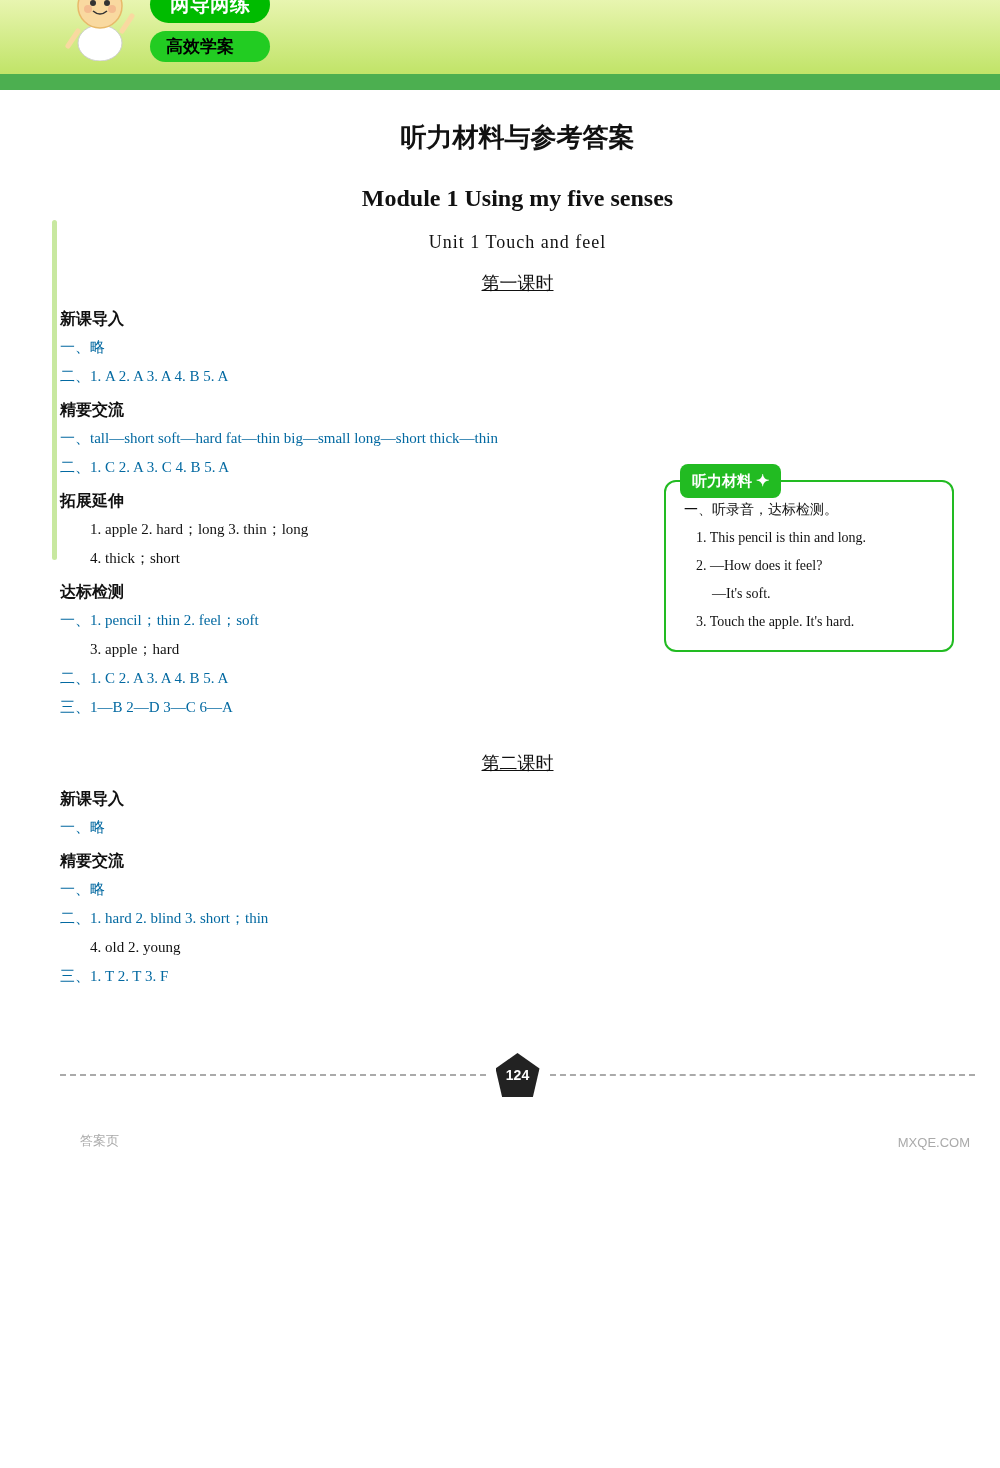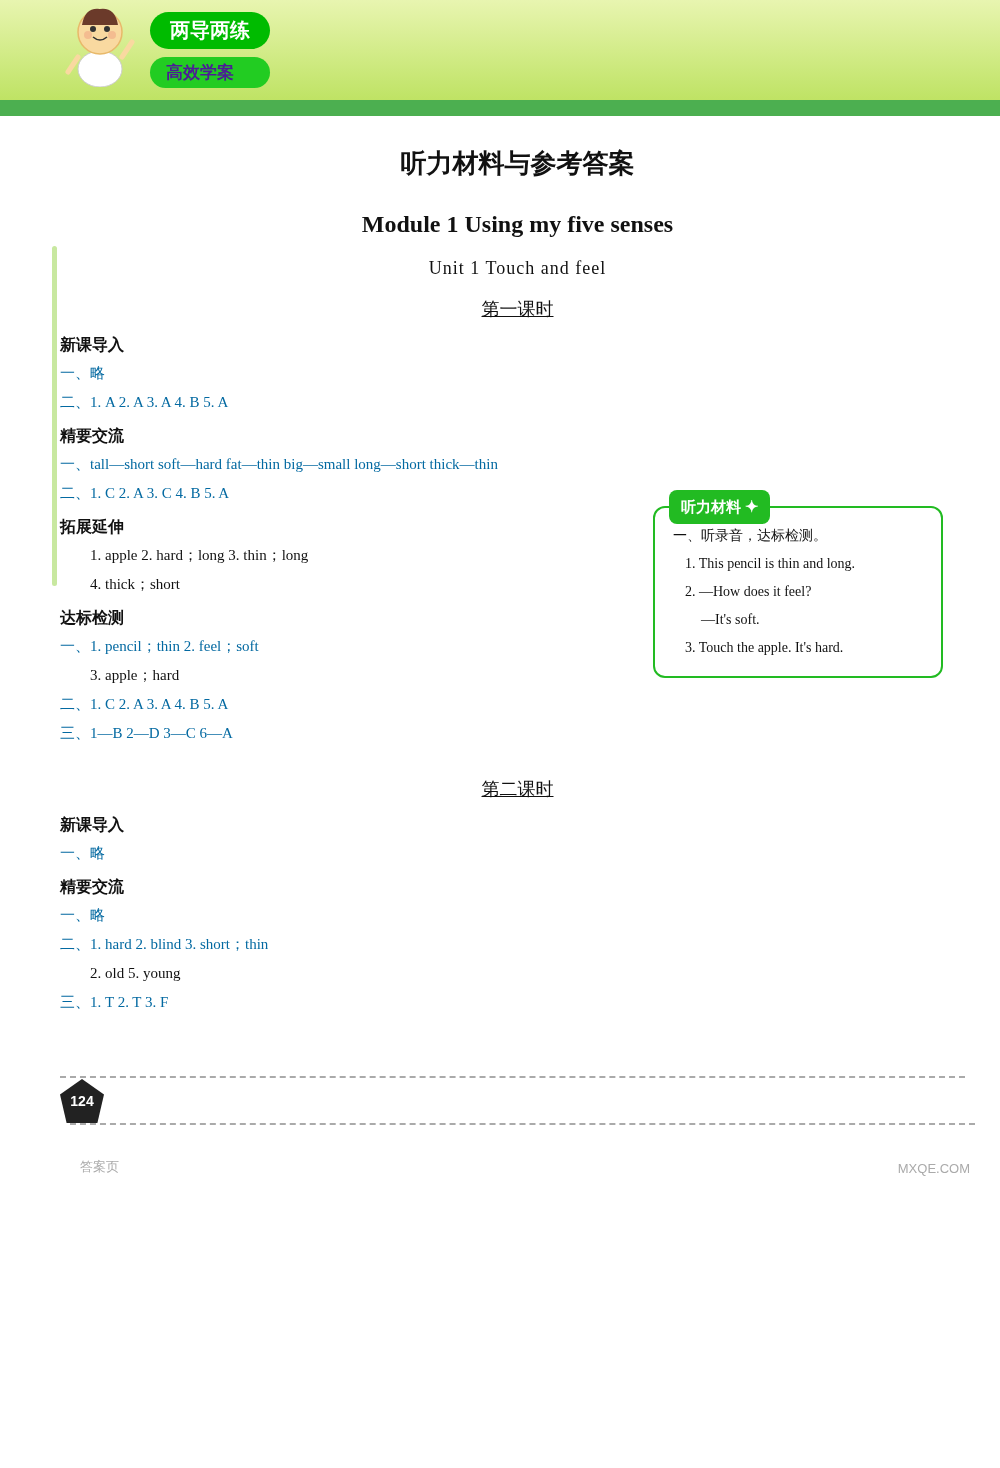--- a/index.html
+++ b/index.html
@@ -9,21 +9,21 @@
       background: #fff;
       font-family: "SimSun", "宋体", serif;
       position: relative;
       overflow-x: hidden;
     }
 
     
     .header {
       background: linear-gradient(135deg, #a8e063, #56ab2f);
       width: 100%;
-      height: 116px;
+      height: 90px;
       position: relative;
       display: flex;
       align-items: flex-end;
       padding-bottom: 8px;
     }
     .header-content {
       position: relative;
       z-index: 2;
       display: flex;
       align-items: center;
@@ -141,23 +141,23 @@
       line-height: 2;
       color: #111;
       font-family: "SimSun", serif;
     }
 
     
     .bottom-area {
       margin-top: 40px;
       position: relative;
       display: flex;
+      align-items: center;
       justify-content: center;
       height: 50px;
-      flex-direction: column;
     }
     .dashed-line-left {
       flex: 1;
       border-top: 2px dashed #aaa;
       margin-right: 10px;
     }
     .dashed-line-right {
       flex: 1;
       border-top: 2px dashed #aaa;
       margin-left: 10px;
@@ -186,21 +186,21 @@
 
         <circle cx="28" cy="38" r="4" fill="#f0a080" opacity="0.5"></circle>
         <circle cx="52" cy="38" r="4" fill="#f0a080" opacity="0.5"></circle>
 
         <line x1="18" y1="60" x2="8" y2="75" stroke="#f9d9a0" stroke-width="5" stroke-linecap="round"></line>
         <line x1="62" y1="60" x2="72" y2="45" stroke="#f9d9a0" stroke-width="5" stroke-linecap="round"></line>
       </svg>
     </div>
     <div style="display:flex;flex-direction:column;gap:8px;margin-top:20px;">
       <div style="background:#00bb00;color:#fff;font-size:20px;font-weight:bold;padding:5px 20px;border-radius:20px;font-family:'Microsoft YaHei',sans-serif;display:inline-block;">两导两练</div>
-      <div style="background:#22cc22;color:#4c1d95;font-size:17px;font-weight:bold;padding:4px 16px;border-radius:20px;font-family:'Microsoft YaHei',sans-serif;display:inline-block;">高效学案</div>
+      <div style="background:#22cc22;color:#000000;font-size:17px;font-weight:bold;padding:4px 16px;border-radius:20px;font-family:'Microsoft YaHei',sans-serif;display:inline-block;">高效学案</div>
     </div>
   </div>
   <div style="position:absolute;bottom:0;left:0;width:100%;height:16px;background:#4caf50;"></div>
 </div>
 
 <div class="main-content">
 
   <h1 class="page-title">听力材料与参考答案</h1>
 
   <div style="position:absolute;left:52px;top:130px;width:5px;height:340px;background:#c8e8a0;border-radius:3px;"></div>
@@ -210,21 +210,21 @@
   <p class="unit-title">Unit  1  Touch  and  feel</p>
 
   <p class="lesson-title">第一课时</p>
 
   <p class="section-bold">新课导入</p>
   <p class="content-line">一、略</p>
   <p class="content-line">二、1. A   2. A   3. A   4. B   5. A</p>
 
   <p class="section-bold">精要交流</p>
 
-  <div class="listening-box" style="top:390px;right:57px;">
+  <div class="listening-box" style="top:390px;right:46px;">
     <div class="listening-box-label">
       <span>听力材料</span>
       <span class="star">✦</span>
     </div>
     <div class="listening-content">
       <p>一、听录音，达标检测。</p>
       <p style="padding-left:12px;">1. This pencil is thin and long.</p>
       <p style="padding-left:12px;">2. —How does it feel?</p>
       <p style="padding-left:28px;">—It's soft.</p>
       <p style="padding-left:12px;">3. Touch the apple. It's hard.</p>
@@ -245,21 +245,21 @@
   <p class="content-line">三、1—B   2—D   3—C   6—A</p>
 
   <p class="lesson-title" style="margin-top:30px;">第二课时</p>
 
   <p class="section-bold">新课导入</p>
   <p class="content-line">一、略</p>
 
   <p class="section-bold">精要交流</p>
   <p class="content-line">一、略</p>
   <p class="content-line">二、1. hard   2. blind   3. short；thin</p>
-  <p class="content-line-indent">2. old    5. young</p>
+  <p class="content-line-indent">4. old    2. young</p>
   <p class="content-line">三、1. T   2. T   3. F</p>
 
   <div class="bottom-area" style="margin-top:60px;">
     <div class="dashed-line-left"></div>
     <div style="width:44px;height:44px;background:#222;clip-path:polygon(50% 0%,100% 35%,85% 100%,15% 100%,0% 35%);display:flex;align-items:center;justify-content:center;color:#fff;font-size:14px;font-weight:bold;font-family:Arial,sans-serif;">124</div>
     <div class="dashed-line-right"></div>
   </div>
 
   <div style="position:absolute;right:30px;bottom:10px;font-size:13px;color:#aaa;font-family:Arial,sans-serif;">MXQE.COM</div>
   <div style="position:absolute;left:80px;bottom:10px;font-size:13px;color:#aaa;font-family:'Microsoft YaHei',sans-serif;">答案页</div>

